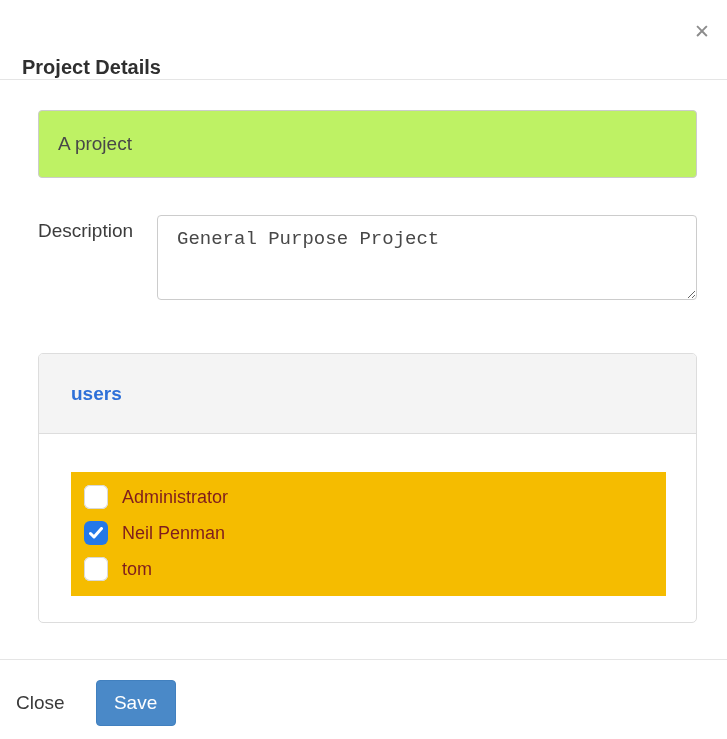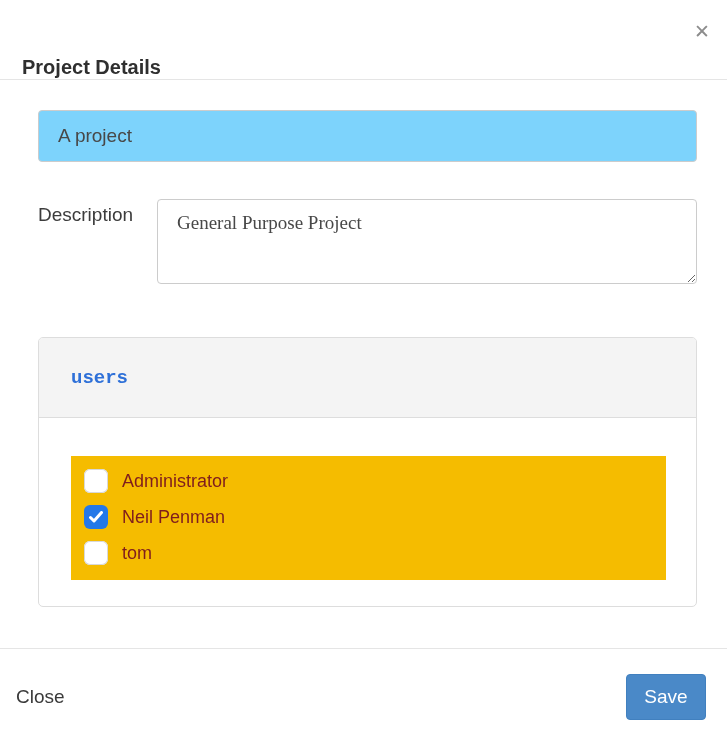--- a/index.html
+++ b/index.html
@@ -27,58 +27,58 @@
     font-family:"DejaVu Sans",sans-serif;
   }
   
   .modal-body{padding:30px 30px 45px 38px;}
   .form-row{display:flex;align-items:flex-start;}
   .form-row + .form-row{margin-top:37px;}
   .form-label{
     width:119px;flex:none;font-size:19px;color:#3c3c3c;padding-top:5px;
   }
   .text-input{
-    flex:1;height:52px;border:1px solid #cccccc;border-radius:4px;
+    flex:1;height:68px;border:1px solid #cccccc;border-radius:4px;
     padding:0 19px;font-size:19px;color:#484848;outline:none;
-    font-family:"Liberation Sans","DejaVu Sans",sans-serif;background:#7dd3fc;
+    font-family:"Liberation Sans","DejaVu Sans",sans-serif;background:#bef264;
   }
   .text-area{
     flex:1;height:85px;border:1px solid #cccccc;border-radius:4px;
     padding:11px 19px;font-size:19px;color:#484848;outline:none;
-    font-family:Liberation Serif, serif;background:#fff;
+    font-family:Liberation Mono, monospace;background:#fff;
     resize:both;line-height:1.3;
   }
   
   .panel{
     margin-top:53px;border:1px solid #dddddd;border-radius:5px;background:#fff;
   }
   .panel-heading{
     height:80px;display:flex;align-items:center;padding:0 32px;
     background:#f4f4f4;border-bottom:1px solid #dddddd;
     border-radius:4px 4px 0 0;
   }
-  .panel-title{color:var(--panel-title-blue);font-size:19px;font-weight:700;font-family:Liberation Mono, monospace;}
+  .panel-title{color:var(--panel-title-blue);font-size:19px;font-weight:700;}
   .panel-body{padding:38px 30px 26px 32px;}
   .user-list{
     background:var(--highlight-yellow);padding:7px 0 9px 13px;
   }
   .user-row{height:36px;display:flex;align-items:center;cursor:pointer;}
   .cb{
     width:24px;height:24px;flex:none;border-radius:6px;background:#ffffff;
     box-shadow:inset 0 0 0 1px #d8d8d8;display:flex;align-items:center;justify-content:center;
   }
   .cb svg{display:none;}
   .cb.checked{background:var(--checked-checkbox-blue);box-shadow:none;}
   .cb.checked svg{display:block;}
   .user-label{margin-left:14px;font-size:18px;color:#7f1d1d;}
   
   .modal-footer{
-    position:absolute;left:0;right:0;bottom:0;height:91px;
+    position:absolute;left:0;right:0;bottom:0;height:80px;
     border-top:1px solid #e5e5e5;display:flex;align-items:center;
-    justify-content:space-between;padding:6px 21px 0 0;background:#fff;
+    justify-content:flex-start;padding:6px 21px 0 0;background:#fff;
   }
   .btn-close-footer{
     background:none;border:none;cursor:pointer;
     font-size:19px;color:#3a3a3a;padding:10px 16px;margin-right:15px;
     font-family:"Liberation Sans","DejaVu Sans",sans-serif;
   }
   .btn-save{
     width:80px;height:46px;background:var(--save-button-blue);
     border:1px solid #4180bf;border-radius:4px;color:#ffffff;
     font-size:19px;cursor:pointer;

